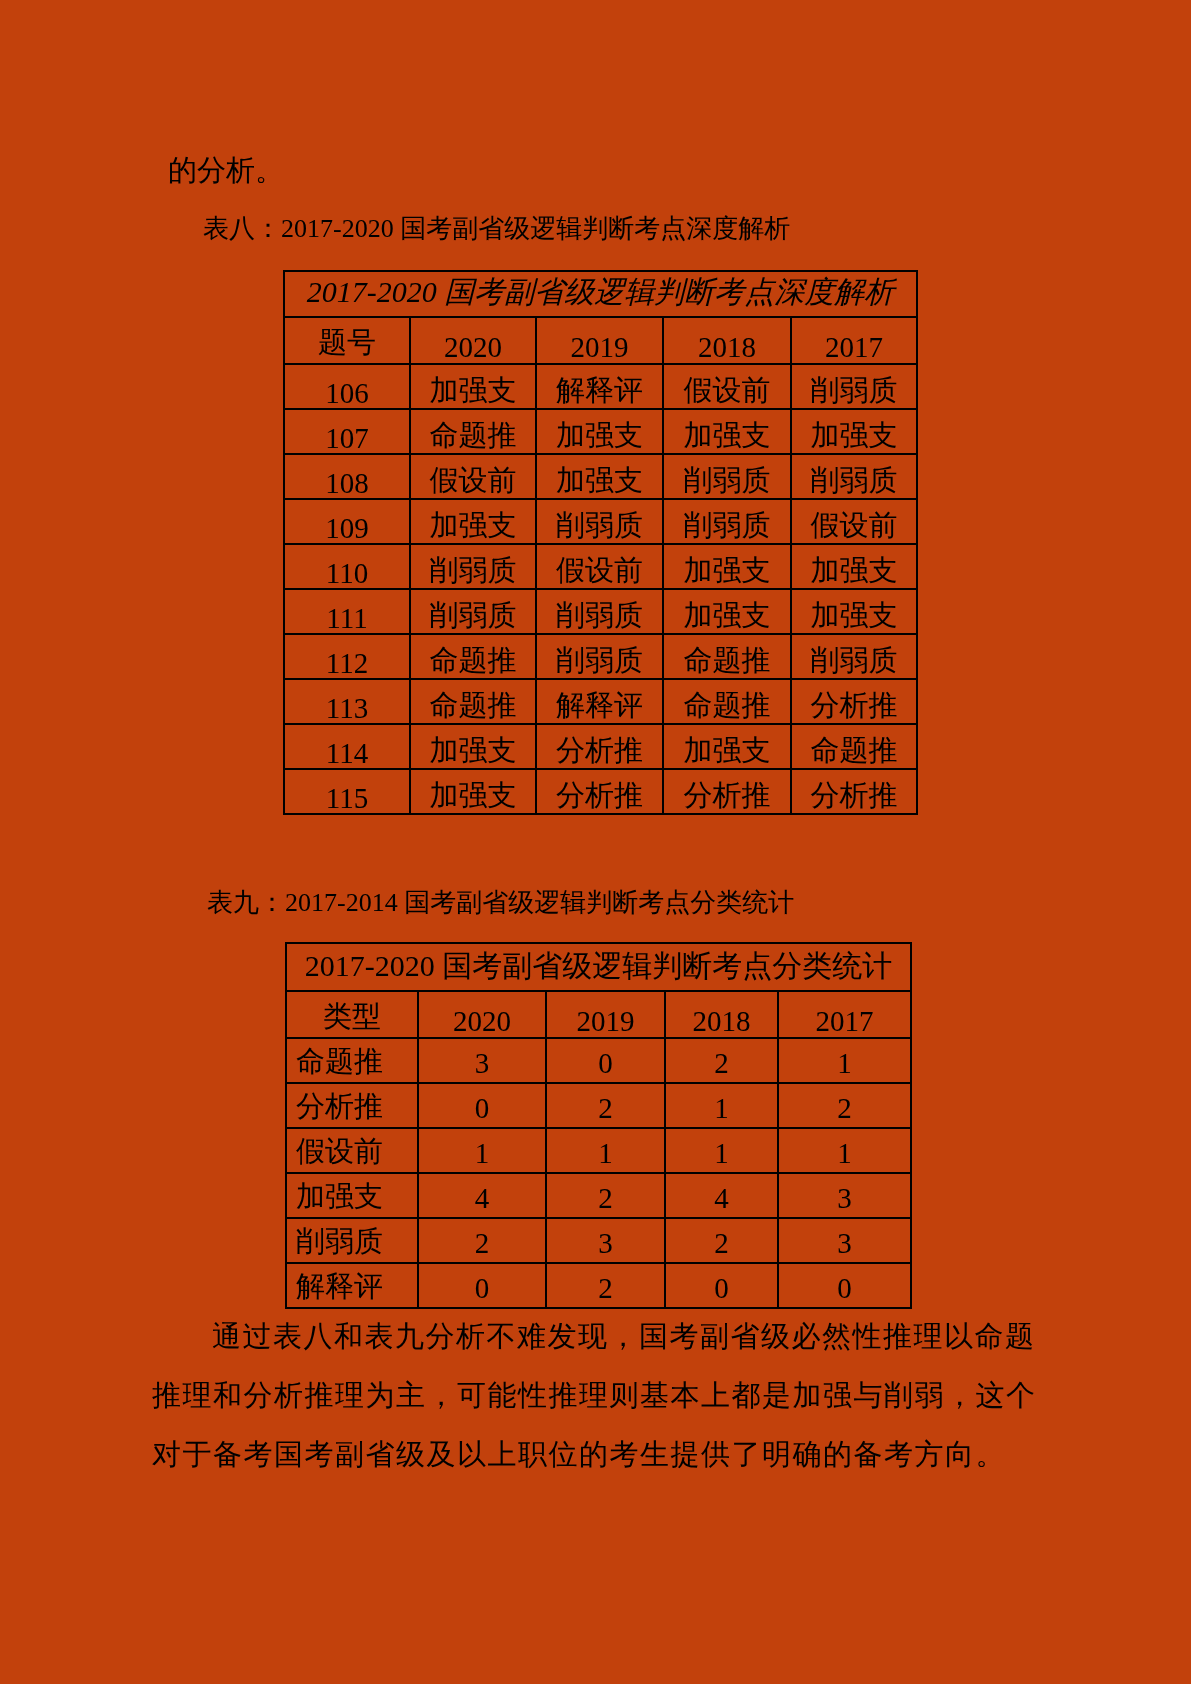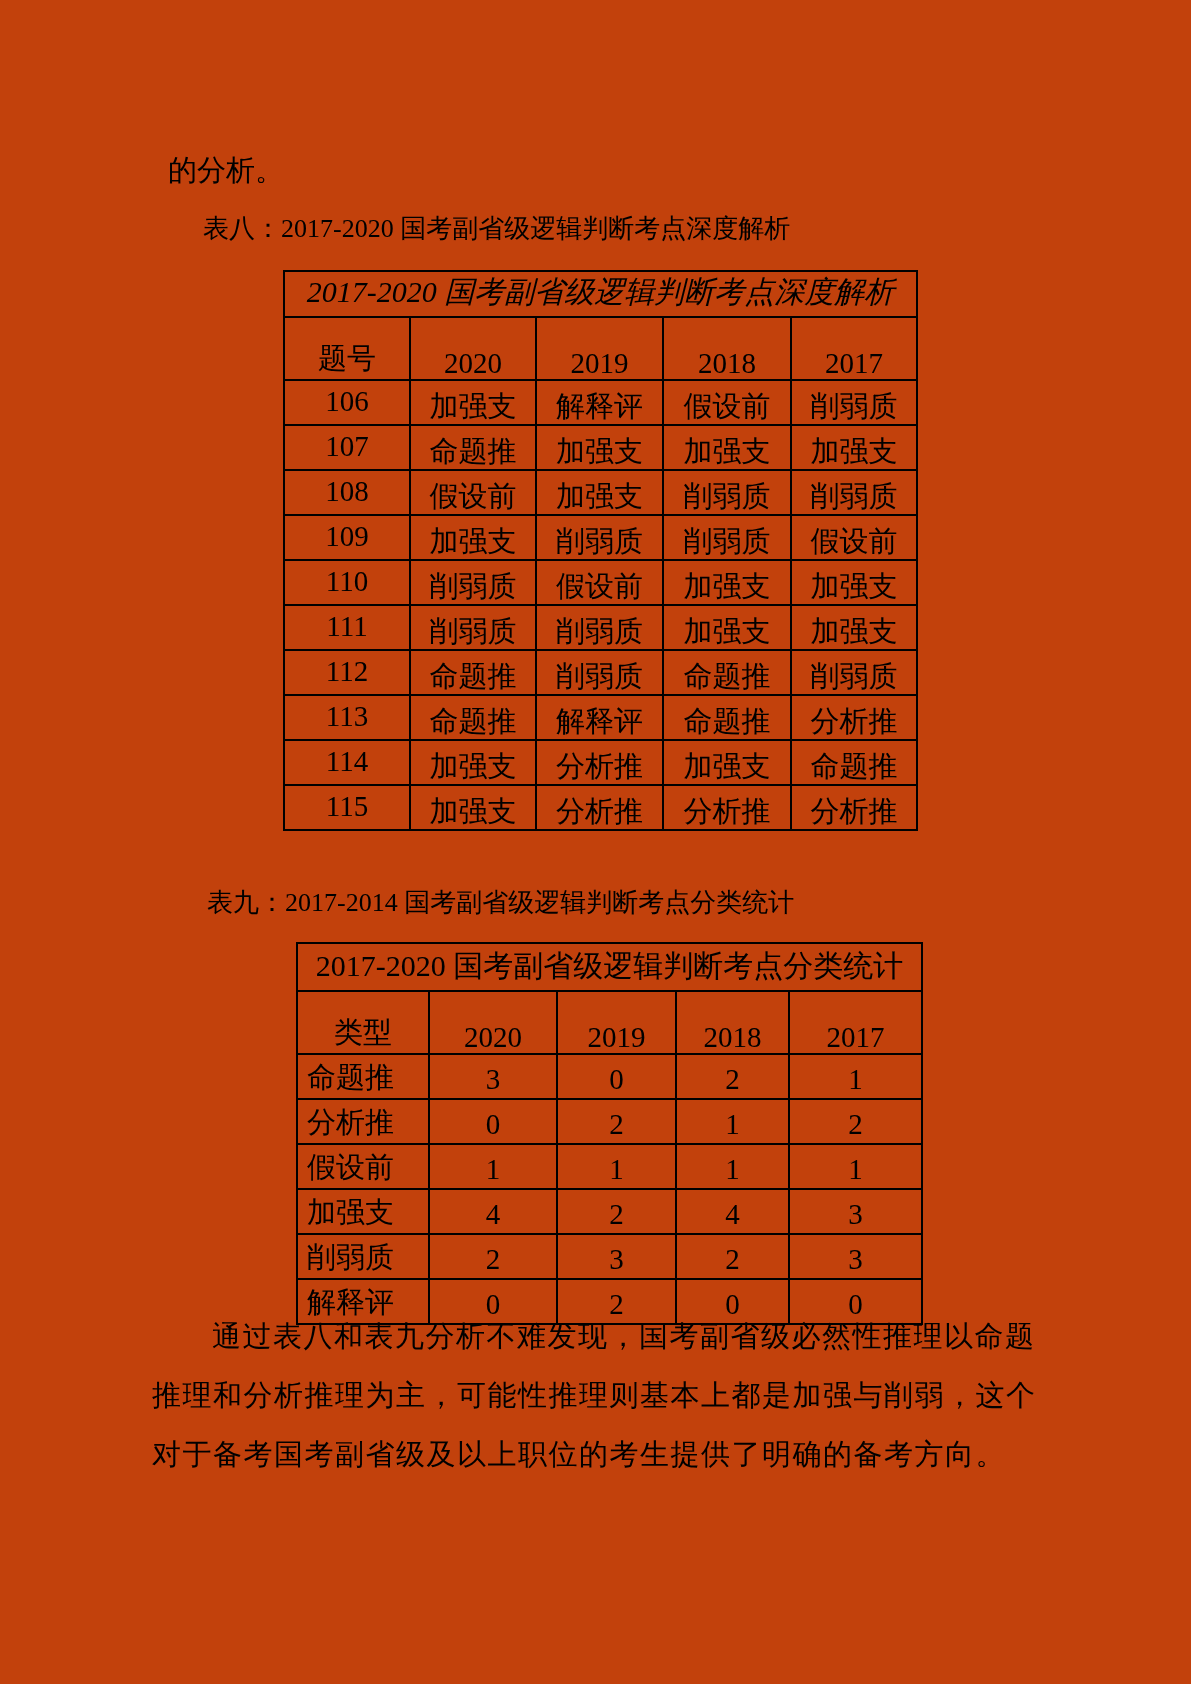--- a/index.html
+++ b/index.html
@@ -31,50 +31,50 @@
     border-collapse: collapse;
     table-layout: fixed;
   }
   td {
     border: 2px solid #000000;
     font-size: 29px;
     font-weight: normal;
     overflow: hidden;
   }
   #table8 { left: 283px; top: 270px; width: 633px; }
-  #table9 { left: 296px; top: 942px; width: 625px; }
+  #table9 { left: 285px; top: 942px; width: 625px; }
 
   .title-cell {
     text-align: center;
     vertical-align: bottom;
     padding-bottom: 3px;
     font-size: 30px;
     white-space: nowrap;
   }
   #table8 .title-cell { height: 45px; font-style: italic; }
   #table9 .title-cell { height: 48px; }
 
   tr.hdr td {
-    height: 63px;
+    height: 47px;
     text-align: center;
     vertical-align: bottom;
     padding-bottom: 1px;
     line-height: 1.05;
     margin-top: 20px;
   }
   tr.hdr td:first-child { padding-bottom: 6px; }
 
   tbody tr { height: 45px; }
   tbody td {
     text-align: center;
     vertical-align: bottom;
     line-height: 1;
     padding-bottom: 3px;
   }
-  #table8 tbody td:first-child { padding-bottom: 8px; margin-top: 14px; }
+  #table8 tbody td:first-child { padding-bottom: 0; margin-top: 14px; }
   #table9 tbody td { padding-bottom: 4px; }
   #table9 tbody td:first-child {
     text-align: left;
     padding-left: 9px;
     padding-bottom: 6px;
   }
 
   .para {
     left: 152px; top: 1307px;
     width: 880px;

